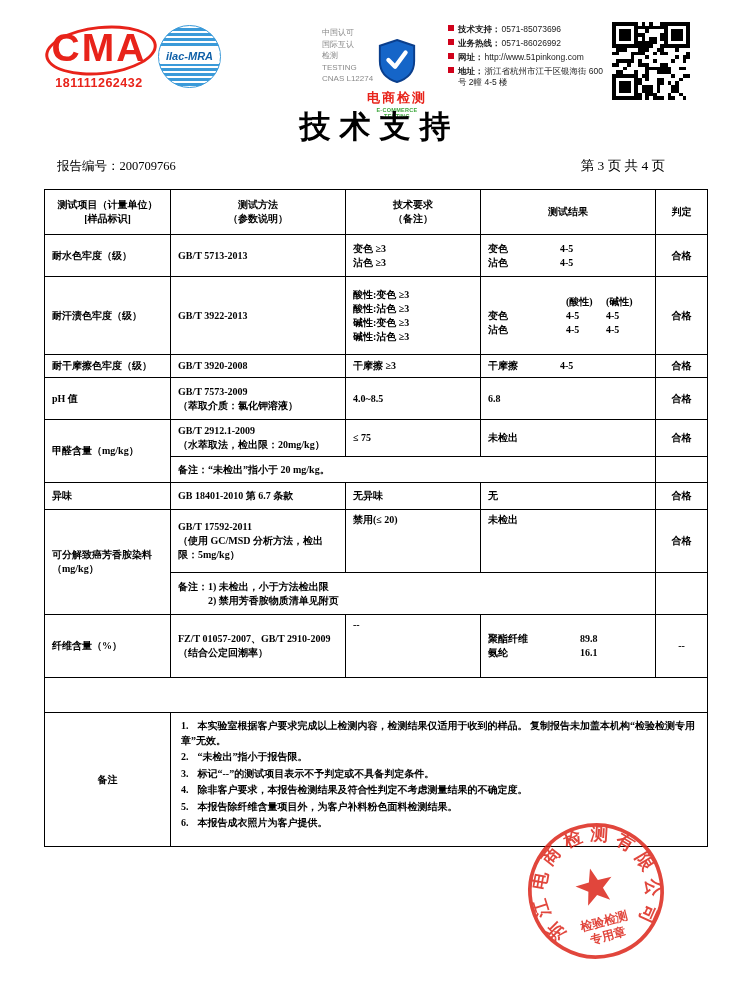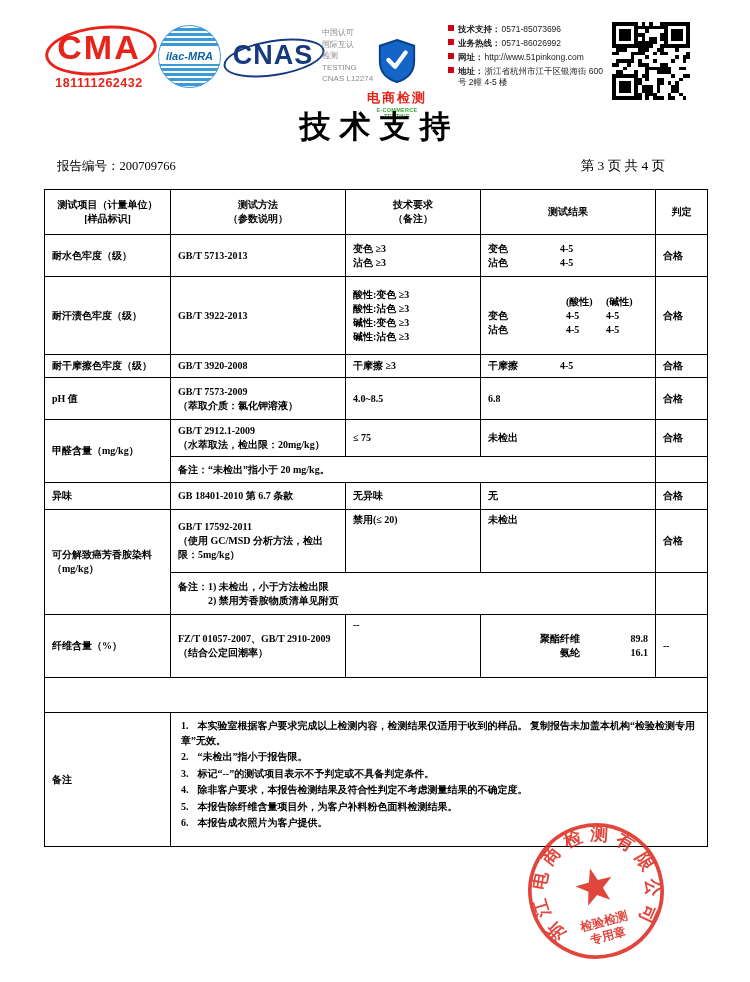--- a/index.html
+++ b/index.html
@@ -3,21 +3,21 @@
 <meta charset="utf-8">
 <style>
   html,body{margin:0;padding:0;background:#fff;}
   .page{position:relative;width:750px;height:982px;background:#fff;overflow:hidden;
         font-family:"Liberation Serif",serif;color:#000;}
 
   
   .header{position:absolute;top:22px;left:46px;right:40px;height:84px;}
   .cma{position:absolute;left:0;top:2px;width:106px;text-align:center;color:#e8231a;}
   .cma-mark{position:relative;height:47px;}
-  .cma-text{font-family:"Liberation Sans",sans-serif;font-weight:700;font-size:34px;letter-spacing:2px;line-height:47px;}
+  .cma-text{font-family:"Liberation Sans",sans-serif;font-weight:700;font-size:39px;letter-spacing:2px;line-height:47px;}
   .cma-ellipse{position:absolute;left:-1px;top:2px;width:106px;height:43px;border:3px solid #e8231a;border-radius:50%;transform:rotate(-6deg);}
   .cma-num{font-family:"Liberation Sans",sans-serif;font-weight:700;font-size:12.5px;letter-spacing:.5px;margin-top:5px;}
 
   .ilac{position:absolute;left:112px;top:3px;width:61px;height:61px;border-radius:50%;
         background:repeating-linear-gradient(#fff 0 2px,#3a9ad9 2px 5px);overflow:hidden;border:1px solid #3a9ad9;}
   .ilac-band{position:absolute;top:22px;left:0;right:0;height:16px;background:#fff;display:flex;align-items:center;justify-content:center;}
   .ilac-text{font-family:"Liberation Sans",sans-serif;font-style:italic;font-weight:700;font-size:11px;color:#1060a8;}
 
   .cnas{position:absolute;left:182px;top:12px;width:90px;height:46px;text-align:center;}
   .cnas-text{font-family:"Liberation Sans",sans-serif;font-weight:700;font-size:27px;color:#16397f;letter-spacing:1px;line-height:42px;}
@@ -41,26 +41,26 @@
   .main{position:absolute;top:106px;left:0;right:0;}
   .title{text-align:center;font-size:31px;font-weight:700;letter-spacing:9px;text-indent:9px;margin:0;}
   .report-line{display:flex;justify-content:space-between;align-items:flex-end;margin-top:9px;padding:0 85px 0 57px;font-size:12.5px;}
   .page-info{font-size:13.5px;}
 
   
   table.rep{border-collapse:collapse;table-layout:fixed;width:663px;margin:14px 0 0 44px;
             font-size:10px;font-weight:600;padding-left:26px;}
   table.rep td,table.rep th{border:1px solid #000;padding:3px 7px;vertical-align:middle;line-height:1.4;word-break:break-all;}
   table.rep th{font-weight:700;text-align:center;padding:2px 3px;}
-  .tc{text-align:left;}
+  .tc{text-align:center;}
   .tl{text-align:left;}
   .res-grid{display:grid;}
   .g2{grid-template-columns:72px auto;}
   .g3{grid-template-columns:78px 40px 40px;}
-  .g2w{grid-template-columns:92px auto;text-align:right;}
+  .g2w{grid-template-columns:92px auto;}
   .note-flex{display:flex;}
   .note-flex>span{flex:0 0 auto;}
   .remarks-cell{vertical-align:top !important;padding:6px 10px !important;line-height:1.45 !important;}
   .ritem{margin-bottom:2px;}
   .ritem span:first-child{margin-right:9px;}
 
   
   .end-line{width:663px;margin:9px 0 0 44px;text-align:center;font-size:13px;font-weight:700;letter-spacing:1px;}
   .stamp{position:absolute;left:517px;top:812px;width:158px;height:158px;opacity:.87;z-index:5;}
 </style>
@@ -78,24 +78,20 @@
       </div>
       <div class="cma-num">181111262432</div>
     </div>
 
     <div class="ilac">
       <div class="ilac-band">
         <span class="ilac-text">ilac-MRA</span>
       </div>
     </div>
 
-    <div class="cnas">
-      <span class="cnas-text">CNAS</span>
-      <i class="cnas-ellipse"></i>
-    </div>
 
     <div class="cert">
       <div>中国认可</div>
       <div>国际互认</div>
       <div>检测</div>
       <div>TESTING</div>
       <div>CNAS L12274</div>
     </div>
 
     <div class="ecom">

